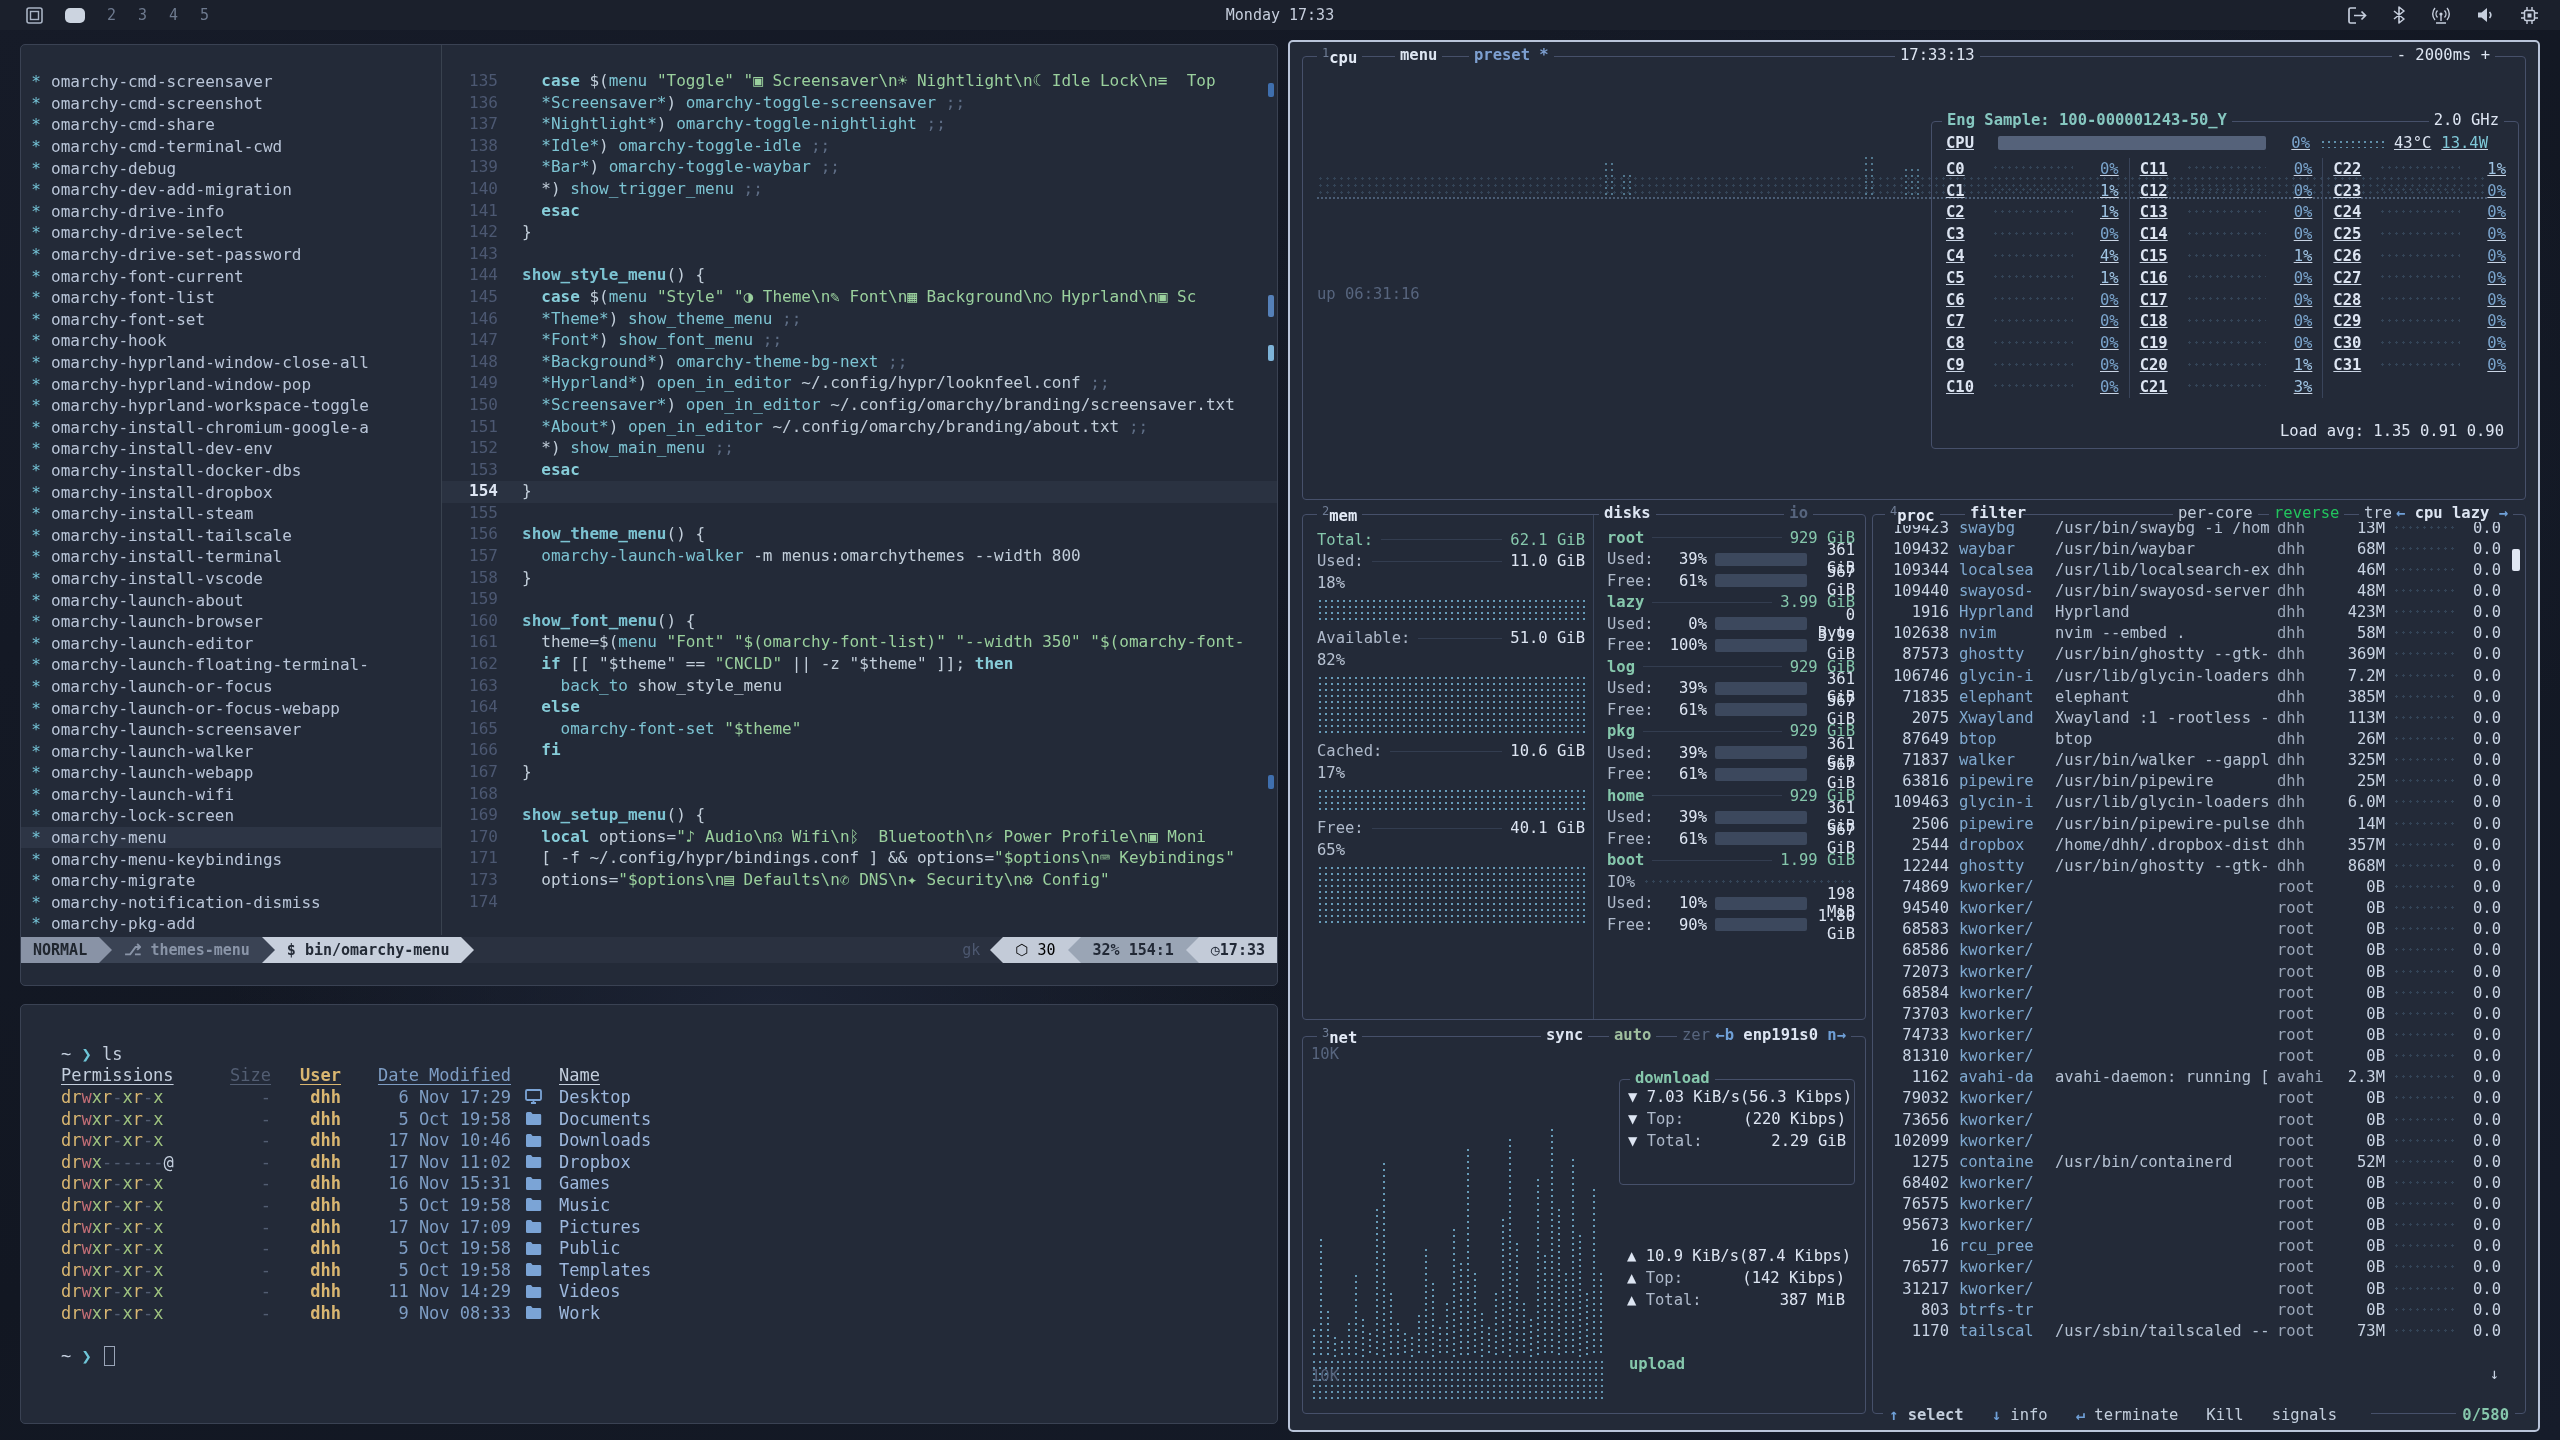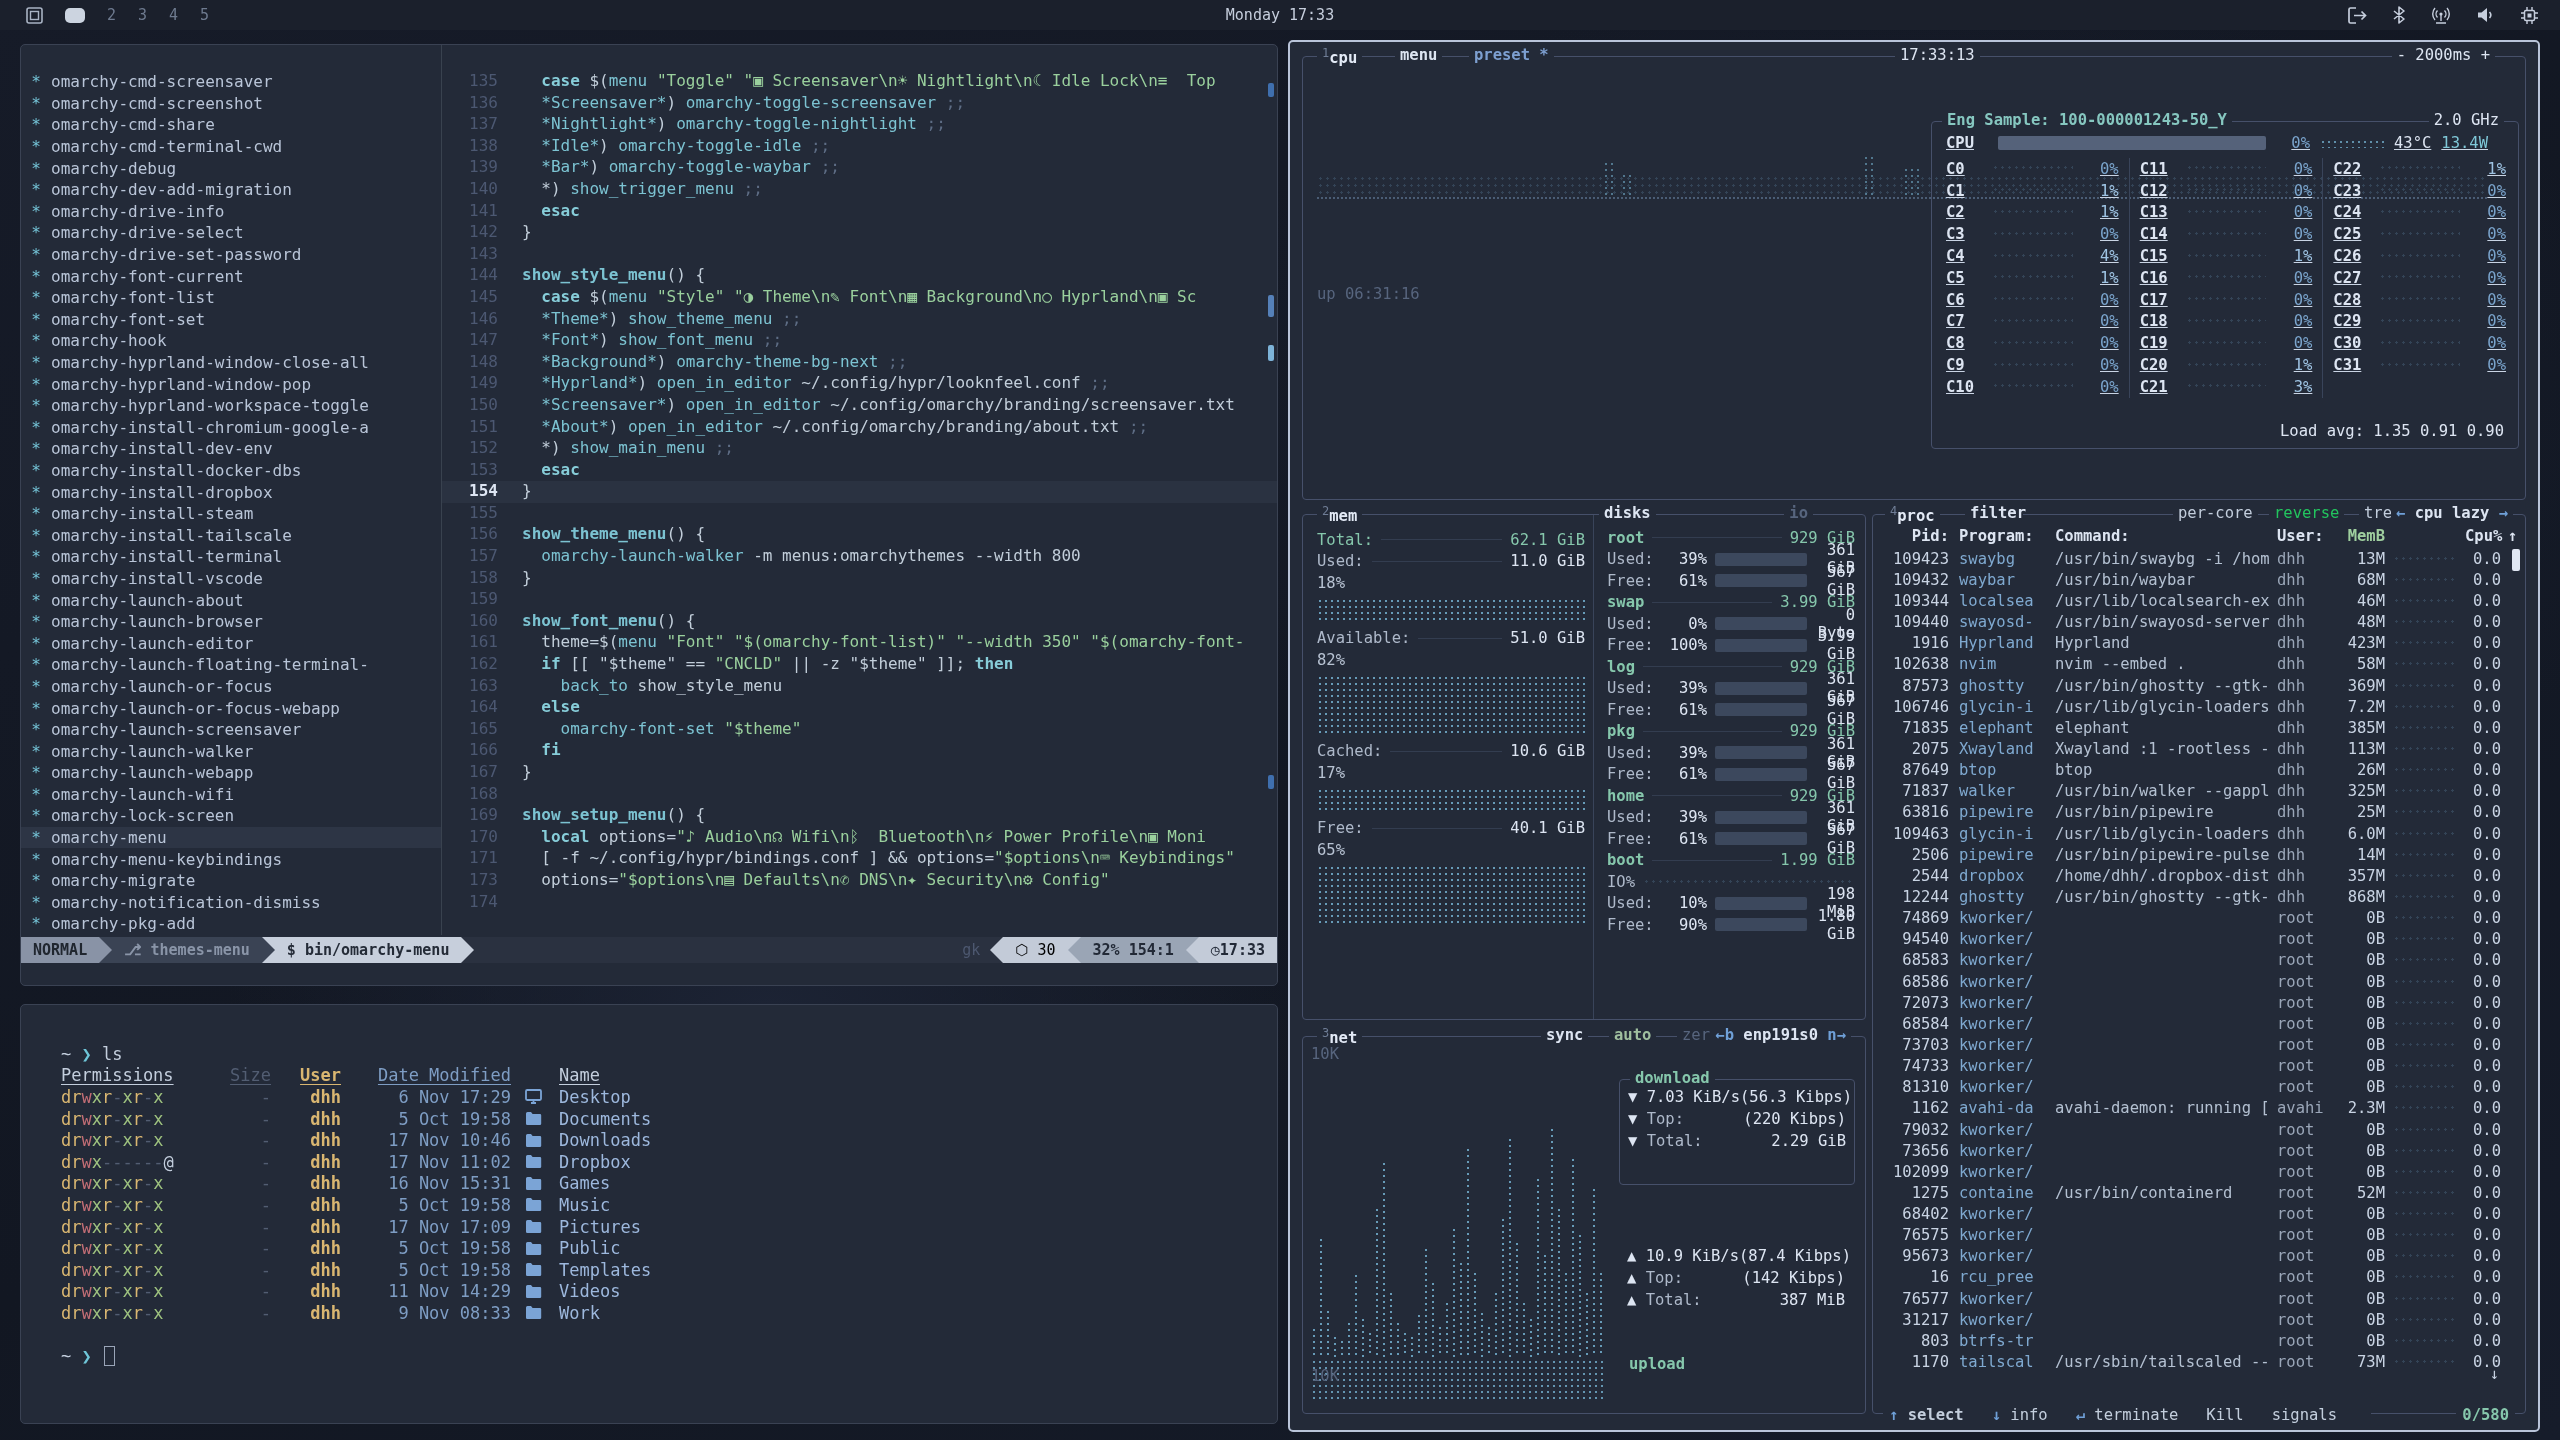--- a/index.html
+++ b/index.html
@@ -667,21 +667,21 @@
           <span class="meter"><span class="fill" style="width: 39%; background: linear-gradient(90deg, rgb(63, 106, 147), rgb(111, 179, 214));"></span></span>
           <span style="color: rgb(221, 229, 242); flex: 1 1 0%; text-align: right;">361 GiB</span>
         </div>
         <div class="dstat">
           <span style="color: rgb(174, 185, 202); width: 52px;">Free:</span>
           <span style="color: rgb(221, 229, 242); width: 40px; text-align: right;">61%</span>
           <span class="meter"><span class="fill" style="width: 61%; background: linear-gradient(90deg, rgb(79, 147, 184), rgb(188, 230, 244));"></span></span>
           <span style="color: rgb(221, 229, 242); flex: 1 1 0%; text-align: right;">567 GiB</span>
         </div>
         <div class="memrow">
-          <span class="teal" style="font-weight: bold;">swap</span>
+          <span class="teal" style="font-weight: bold;">lazy</span>
           <span class="fillline"></span>
           <span class="teal">3.99 GiB</span>
         </div>
         <div class="dstat">
           <span style="color: rgb(174, 185, 202); width: 52px;">Used:</span>
           <span style="color: rgb(221, 229, 242); width: 40px; text-align: right;">0%</span>
           <span class="meter"><span class="fill" style="width: 0%; background: linear-gradient(90deg, rgb(63, 106, 147), rgb(111, 179, 214));"></span></span>
           <span style="color: rgb(221, 229, 242); flex: 1 1 0%; text-align: right;">0 Byte</span>
         </div>
         <div class="dstat">
@@ -841,30 +841,20 @@
 
   <div class="panel" id="procpanel" style="left:582px;top:472px;width:652px;height:898px;">
     <div class="ptit" style="left:12px"><span class="sup">4</span><span>proc</span></div>
     <div class="tab" style="left:92px;color:#dde5f2;font-weight:bold">filter</div>
     <div style="position:absolute;left:150px;top:-1px;width:140px;border-top:1px solid #46506a"></div>
     <div class="tab" style="left:300px;color:#c3cedd">per-core</div>
     <div class="tab" style="left:396px;color:#22c55e">reverse</div>
     <div class="tab" style="left:486px;color:#c3cedd">tree</div>
     <div class="tab" style="right:12px"><span class="blue" style="font-weight:bold">←</span> <span class="white" style="font-weight:bold">cpu lazy</span> <span class="blue" style="font-weight:bold">→</span></div>
 
-    <div class="procrow" style="font-weight:bold;color:#dde5f2;padding:10px 8px 0 8px">
-      <span class="pid" style="color:#dde5f2">Pid:</span>
-      <span class="prog" style="color:#dde5f2">Program:</span>
-      <span class="cmd" style="color:#dde5f2">Command:</span>
-      <span class="usr" style="color:#dde5f2">User:</span>
-      <span class="mem" style="color:#9fcf9f">MemB</span>
-      <span class="pdots" style="height:0"></span>
-      <span class="cpu" style="color:#dde5f2">Cpu%</span>
-      <span style="color:#dde5f2;width:16px;text-align:right">↑</span>
-    </div>
     <div id="procrows" style="padding:2px 8px 0 8px">
         <div class="procrow"><span class="pid">109423</span><span class="prog">swaybg</span><span class="cmd">/usr/bin/swaybg -i /hom</span><span class="usr">dhh</span><span class="mem">13M</span><span class="pdots dotsfaint"></span><span class="cpu">0.0</span><span style="width: 16px;"></span></div>
         <div class="procrow"><span class="pid">109432</span><span class="prog">waybar</span><span class="cmd">/usr/bin/waybar</span><span class="usr">dhh</span><span class="mem">68M</span><span class="pdots dotsfaint"></span><span class="cpu">0.0</span><span style="width: 16px;"></span></div>
         <div class="procrow"><span class="pid">109344</span><span class="prog">localsea</span><span class="cmd">/usr/lib/localsearch-ex</span><span class="usr">dhh</span><span class="mem">46M</span><span class="pdots dotsfaint"></span><span class="cpu">0.0</span><span style="width: 16px;"></span></div>
         <div class="procrow"><span class="pid">109440</span><span class="prog">swayosd-</span><span class="cmd">/usr/bin/swayosd-server</span><span class="usr">dhh</span><span class="mem">48M</span><span class="pdots dotsfaint"></span><span class="cpu">0.0</span><span style="width: 16px;"></span></div>
         <div class="procrow"><span class="pid">1916</span><span class="prog">Hyprland</span><span class="cmd">Hyprland</span><span class="usr">dhh</span><span class="mem">423M</span><span class="pdots dotsfaint"></span><span class="cpu">0.0</span><span style="width: 16px;"></span></div>
         <div class="procrow"><span class="pid">102638</span><span class="prog">nvim</span><span class="cmd">nvim --embed .</span><span class="usr">dhh</span><span class="mem">58M</span><span class="pdots dotsfaint"></span><span class="cpu">0.0</span><span style="width: 16px;"></span></div>
         <div class="procrow"><span class="pid">87573</span><span class="prog">ghostty</span><span class="cmd">/usr/bin/ghostty --gtk-</span><span class="usr">dhh</span><span class="mem">369M</span><span class="pdots dotsfaint"></span><span class="cpu">0.0</span><span style="width: 16px;"></span></div>
         <div class="procrow"><span class="pid">106746</span><span class="prog">glycin-i</span><span class="cmd">/usr/lib/glycin-loaders</span><span class="usr">dhh</span><span class="mem">7.2M</span><span class="pdots dotsfaint"></span><span class="cpu">0.0</span><span style="width: 16px;"></span></div>
         <div class="procrow"><span class="pid">71835</span><span class="prog">elephant</span><span class="cmd">elephant</span><span class="usr">dhh</span><span class="mem">385M</span><span class="pdots dotsfaint"></span><span class="cpu">0.0</span><span style="width: 16px;"></span></div>

